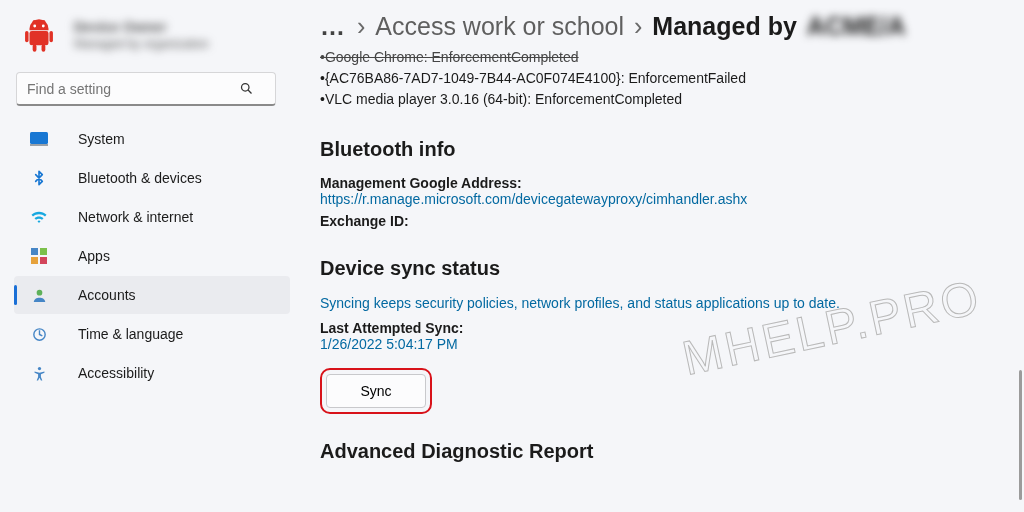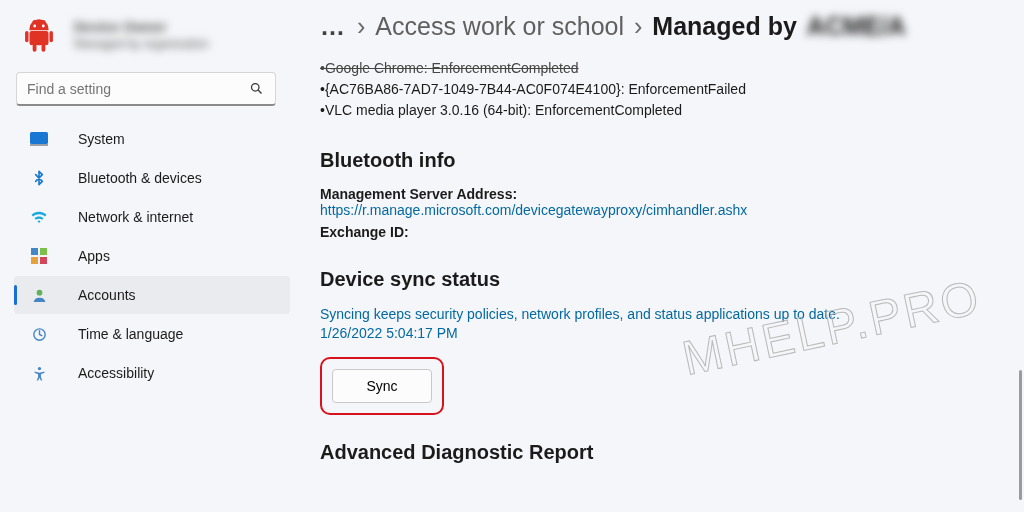--- a/index.html
+++ b/index.html
@@ -8,46 +8,46 @@
 .app { display: flex; width: 100%; height: 100%; }
 
 
 .sidebar { width: 300px; padding: 10px 0 0 10px; background: #f5f6f9; }
 .profile { display: flex; align-items: center; gap: 14px; padding: 4px 8px 10px 8px; }
 .profile-icon { width: 42px; height: 42px; display:flex; align-items:center; justify-content:center; }
 .profile-text { display:flex; flex-direction:column; gap:2px; filter: blur(4px); color:#555; }
 .profile-name { font-size: 14px; font-weight:600; }
 .profile-sub { font-size: 12px; }
 
-.searchbox { display:flex; align-items:center; justify-content:space-between; margin: 6px 8px 14px 6px; width: 260px; height: 34px; background:#fcfcfd; border:1px solid #d6d6d8; border-bottom:2px solid #8a8a8a; border-radius:4px; padding:0 10px; }
+.searchbox { display:flex; align-items:center; margin: 6px 8px 14px 6px; width: 260px; height: 34px; background:#fcfcfd; border:1px solid #d6d6d8; border-bottom:2px solid #8a8a8a; border-radius:4px; padding:0 10px; }
 .searchbox input { border:none; outline:none; background:transparent; font-size:14px; width:210px; color:#333; }
 
 .nav { margin-top: 6px; }
 .nav-item { display:flex; align-items:center; gap:30px; height:38px; padding-left:16px; font-size:14px; color:#1b1b1b; border-radius:4px; margin:1px 10px 1px 4px; position:relative; cursor:pointer; }
 .nav-item.active { background:#eaebef; }
 .nav-item.active::before { content:""; position:absolute; left:0; top:9px; bottom:9px; width:3px; background:#1a6fd6; border-radius:2px; }
 .nav-icon { width:18px; height:18px; display:flex; align-items:center; justify-content:center; }
 
 
 .main { flex:1; background:#f5f6f9; padding: 12px 0 0 20px; position:relative; overflow:hidden; }
 .crumbs { display:flex; align-items:center; gap:10px; font-size:25px; color:#5f5f5f; }
 .crumbs .sep { color:#6a6a6a; }
 .crumbs .current { font-weight:600; color:#1b1b1b; }
 .crumbs .blur { filter: blur(4px); font-weight:600; color:#1b1b1b; }
 
-.content { margin-top: 17px; font-size:14px; color:#1b1b1b; padding-right:24px; }
+.content { margin-top: 6px; font-size:14px; color:#1b1b1b; padding-right:24px; }
 .bullet-line { line-height:1.5; }
 .strike { text-decoration: line-through; color:#454545; }
 
 h2.section { font-size:20px; font-weight:600; margin-top:28px; margin-bottom:14px; }
 .label { font-weight:600; margin-top:6px; }
 .val { color:#0369a1; }
 
 .sync-btn { margin-top:16px; display:inline-flex; align-items:center; justify-content:center; width:100px; height:34px; background:#fcfcfd; border:1px solid #c9c9cc; border-radius:4px; font-size:14px; cursor:pointer; }
-.sync-highlight { margin-top:16px; display:inline-block; padding:10px; border:2.5px solid #d8121a; border-radius:10px; }
+.sync-highlight { margin-top:16px; display:inline-block; padding:4px; border:2.5px solid #d8121a; border-radius:10px; }
 .sync-highlight .sync-btn { margin-top:0; }
 
 .scrollbar { position:absolute; right:2px; top:370px; width:3px; height:130px; background:#9b9b9b; border-radius:2px; }
 
 .watermark { position:absolute; right:40px; top:300px; font-size:48px; font-weight:500; color:rgba(0,0,0,0); -webkit-text-stroke:1px #b9b9b9; letter-spacing:3px; transform:rotate(-12deg); pointer-events:none; }
 </style>
 </head>
 <body>
 
 <div class="app">
@@ -162,26 +162,27 @@
       <span class="current">Managed by</span>
       <span class="blur">ACME/A</span>
     </div>
 
     <div class="content">
       <div class="bullet-line strike">•Google Chrome: EnforcementCompleted</div>
       <div class="bullet-line">•{AC76BA86-7AD7-1049-7B44-AC0F074E4100}: EnforcementFailed</div>
       <div class="bullet-line">•VLC media player 3.0.16 (64-bit): EnforcementCompleted</div>
 
       <h2 class="section">Bluetooth info</h2>
-      <div class="label">Management Server Address:</div>
+      <div class="label">Management Google Address:</div>
       <div class="val">https://r.manage.microsoft.com/devicegatewayproxy/cimhandler.ashx</div>
       <div class="label">Exchange ID:</div>
 
       <h2 class="section">Device sync status</h2>
       <div class="val" style="max-width:520px;line-height:1.4">Syncing keeps security policies, network profiles, and status applications up to date.</div>
+      <div class="label">Last Attempted Sync:</div>
       <div class="val">1/26/2022 5:04:17 PM</div>
 
       <span class="sync-highlight">
         <button class="sync-btn">Sync</button>
       </span>
 
       <h2 class="section" style="margin-top:26px">Advanced Diagnostic Report</h2>
     </div>
 
     <div class="watermark">MHELP.PRO</div>

